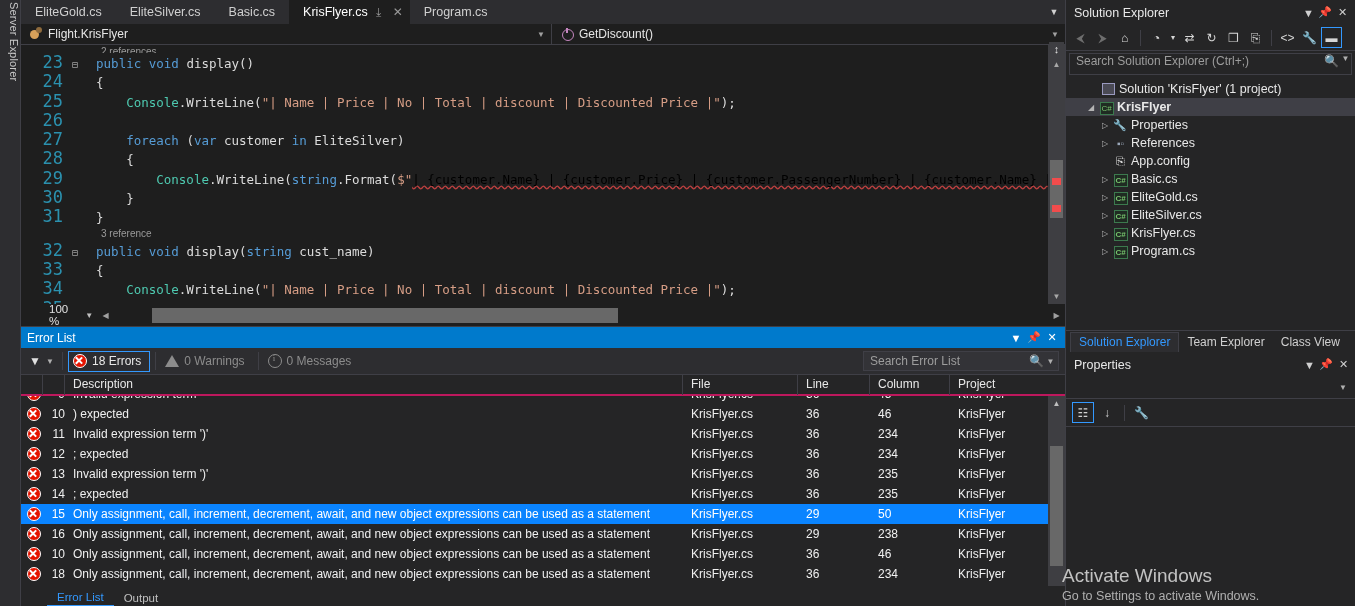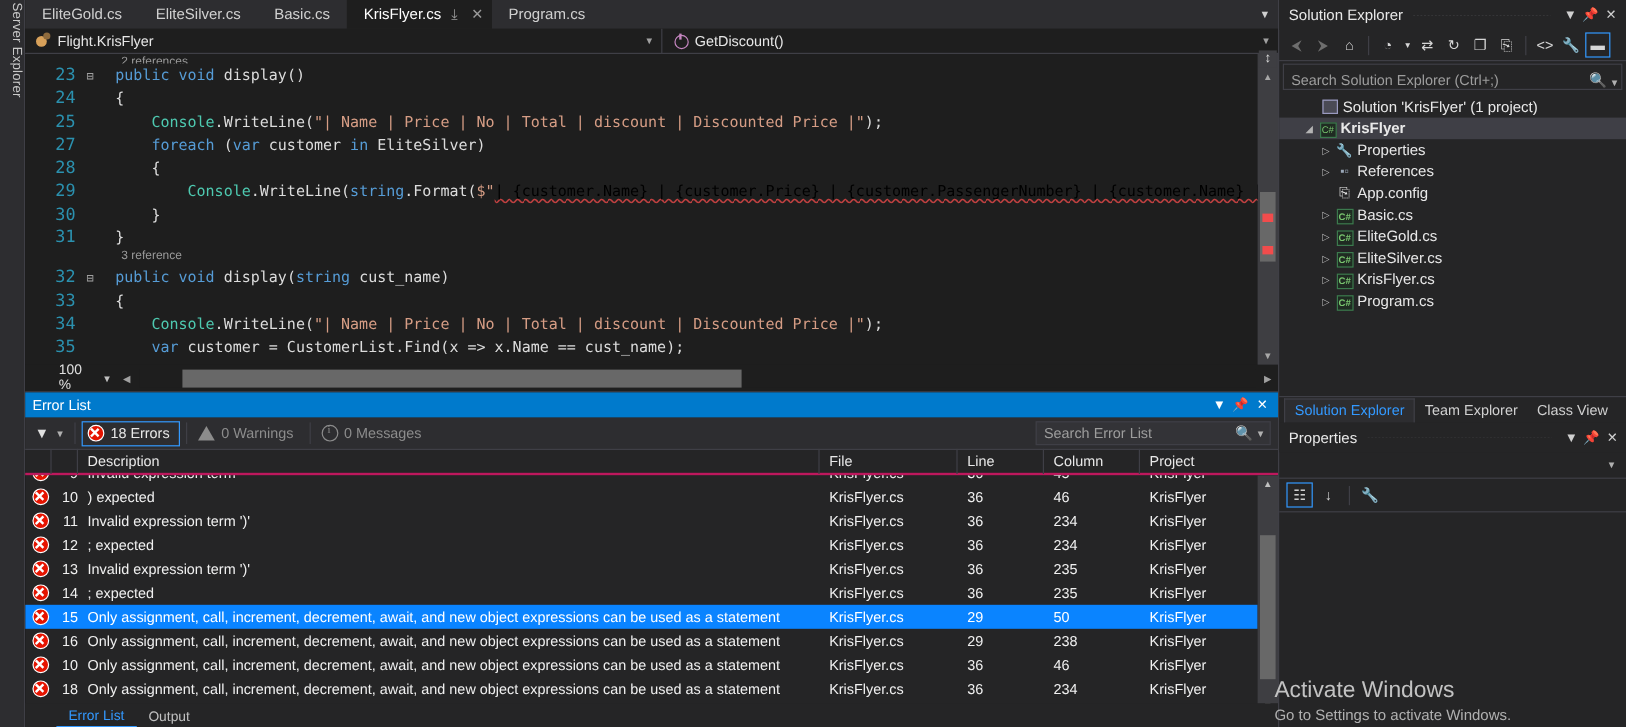--- a/index.html
+++ b/index.html
@@ -95,21 +95,21 @@
   .code-area {
     position: absolute; left: 0; top: 45px; width: 1044px; height: 259px;
     background: #1e1e1e; overflow: hidden;
     font-family: "DejaVu Sans Mono", monospace; font-size: 12.5px;
   }
   .code-line {
     position: relative; height: 19.3px; line-height: 19.3px; white-space: pre;
   }
   .ln {
     display: inline-block; width: 48px; text-align: right; padding-right: 6px;
-    color: #2b91af; font-size: 14px; user-select: none;
+    color: #2b91af; font-size: 17px; user-select: none;
   }
   .fold {
     display: inline-block; width: 12px; text-align: center; color: #a0a0a0;
     font-size: 10px; user-select: none;
   }
   .ref-line {
     position: relative; height: 14px; line-height: 14px;
     font-family: "Liberation Sans", sans-serif; font-size: 10px;
     color: #9a9a9a; padding-left: 80px;
   }
@@ -305,21 +305,21 @@
   }
   .tbi {
     width: 21px; height: 21px; display: flex; align-items: center;
     justify-content: center; color: #d6d6d6; font-size: 12px;
   }
   .tbi.dim { color: #6e6e6e; }
   .tbi.boxed { border: 1px solid #3399ff; }
   .tb-sep { width:1px; height:16px; background:#3f3f46; margin:0 4px; }
   .se-search {
     height: 22px; margin: 2px 3px; background: #252526;
-    border: 1px solid #3f3f46; display: flex; align-items: flex-end;
+    border: 1px solid #3f3f46; display: flex; align-items: flex-start;
     padding-left: 6px;
   }
   .se-search .ph { flex:1 1 auto; font-size:12px; color:#9d9d9d; }
   .tree { padding-top: 3px; font-size: 12.5px; color: #e8e8e8; }
   .tnode {
     height: 18px; display: flex; align-items: center; white-space: nowrap;
   }
   .tnode.sel { background: #3f3f46; }
   .tw { width: 14px; text-align: center; color: #b4b4b4; font-size: 8px; flex:none; }
   .tico { width: 17px; text-align: center; flex: none; font-size: 11px; }
@@ -417,20 +417,21 @@
         <span>GetDiscount()</span>
         <span class="nav-caret">▼</span>
       </div>
     </div>
 
     <div class="code-area" id="codeArea">
         <div class="ref-line" style="height: 8px; overflow: hidden;">2 references</div>
         <div class="code-line"><span class="ln">23</span><span class="fold">⊟</span><span><span>  </span><span class="kw">public void </span><span class="pln">display</span><span class="pln">()</span></span></div>
         <div class="code-line"><span class="ln">24</span><span class="fold"></span><span><span>  </span><span class="pln">{</span></span></div>
         <div class="code-line"><span class="ln">25</span><span class="fold"></span><span><span>      </span><span class="typ">Console</span><span class="pln">.WriteLine(</span><span class="str">"| Name | Price | No | Total | discount | Discounted Price |"</span><span class="pln">);</span></span></div>
+        <div class="code-line"><span class="ln">26</span><span class="fold"></span><span><span>  </span></span></div>
         <div class="code-line"><span class="ln">27</span><span class="fold"></span><span><span>      </span><span class="kw">foreach </span><span class="pln">(</span><span class="kw">var</span><span class="pln"> customer </span><span class="kw">in</span><span class="pln"> EliteSilver)</span></span></div>
         <div class="code-line"><span class="ln">28</span><span class="fold"></span><span><span>      </span><span class="pln">{</span></span></div>
         <div class="code-line"><span class="ln">29</span><span class="fold"></span><span><span>          </span><span class="typ">Console</span><span class="pln">.WriteLine(</span><span class="kw">string</span><span class="pln">.Format(</span><span class="str">$"</span><span class="squig">| {customer.Name} | {customer.Price} | {customer.PassengerNumber} | {customer.Name} | {custome</span></span></div>
         <div class="code-line"><span class="ln">30</span><span class="fold"></span><span><span>      </span><span class="pln">}</span></span></div>
         <div class="code-line"><span class="ln">31</span><span class="fold"></span><span><span>  </span><span class="pln">}</span></span></div>
         <div class="ref-line">3 reference</div>
         <div class="code-line"><span class="ln">32</span><span class="fold">⊟</span><span><span>  </span><span class="kw">public void </span><span class="pln">display</span><span class="pln">(</span><span class="kw">string</span><span class="pln"> cust_name)</span></span></div>
         <div class="code-line"><span class="ln">33</span><span class="fold"></span><span><span>  </span><span class="pln">{</span></span></div>
         <div class="code-line"><span class="ln">34</span><span class="fold"></span><span><span>      </span><span class="typ">Console</span><span class="pln">.WriteLine(</span><span class="str">"| Name | Price | No | Total | discount | Discounted Price |"</span><span class="pln">);</span></span></div>
         <div class="code-line"><span class="ln">35</span><span class="fold"></span><span><span>      </span><span class="kw">var</span><span class="pln"> customer = CustomerList.Find(x =&gt; x.Name == cust_name);</span></span></div>

